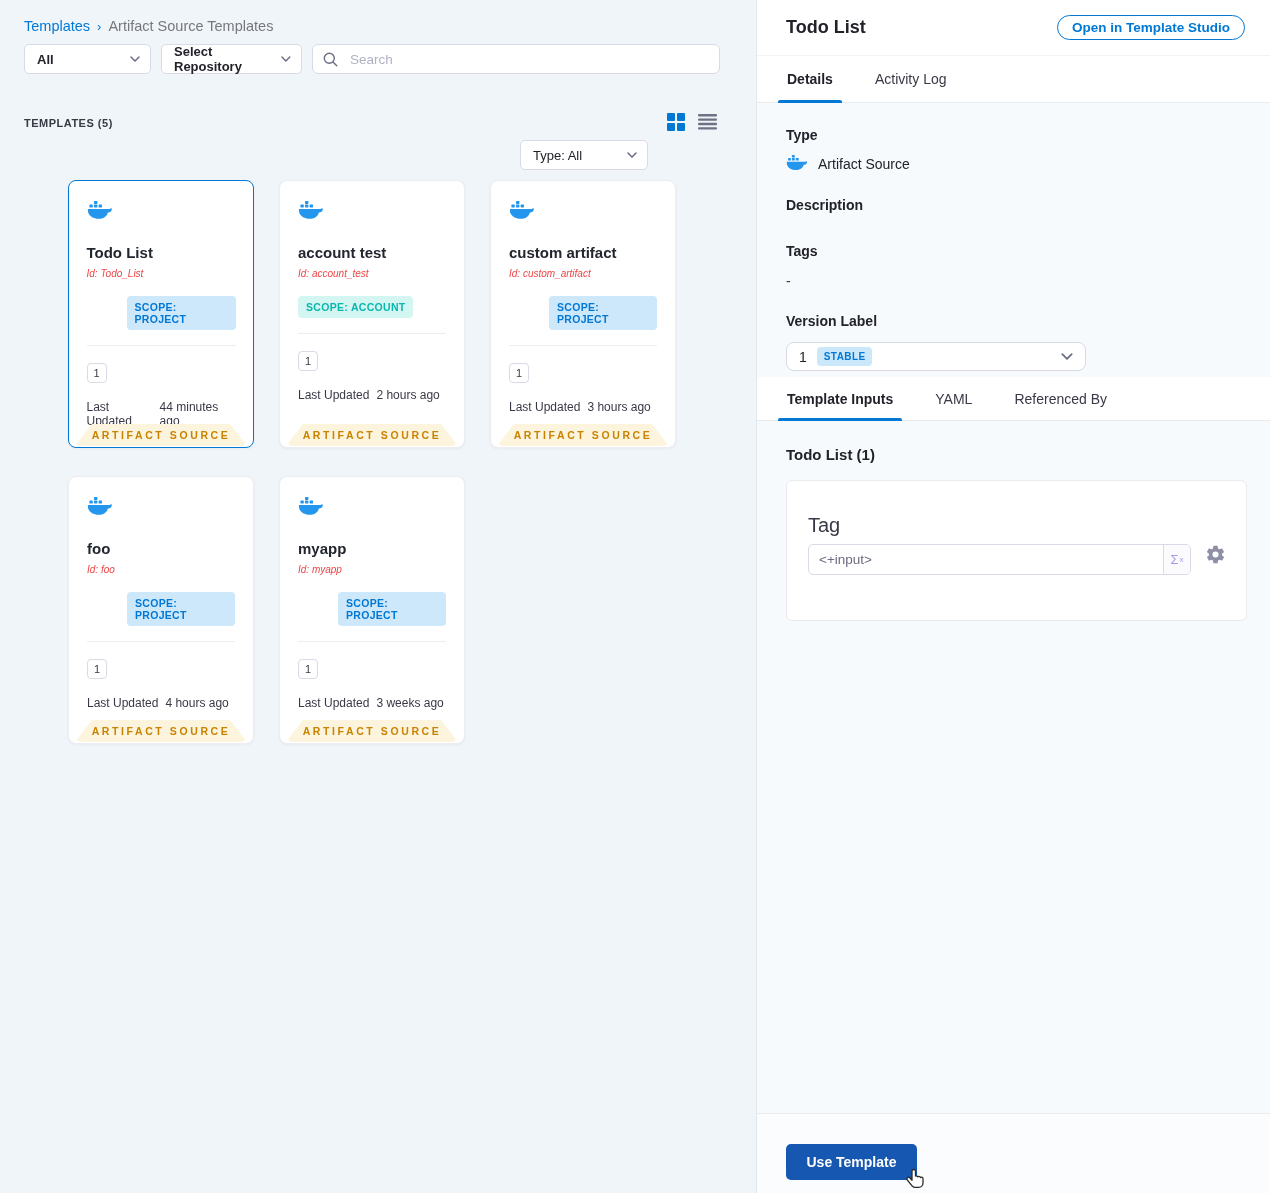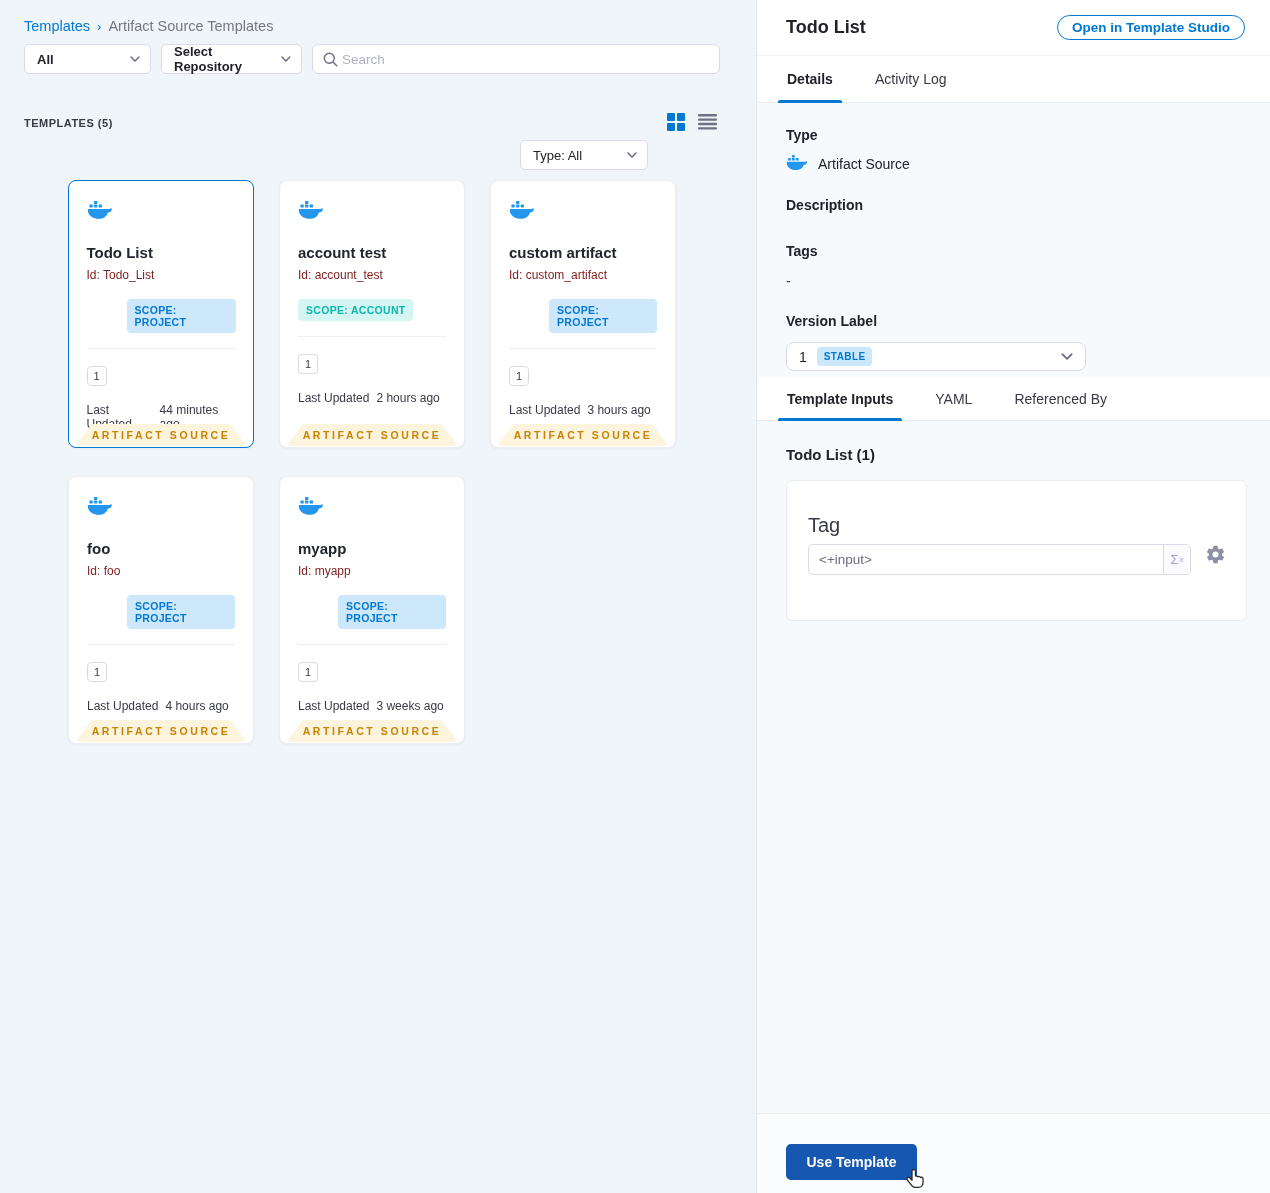--- a/index.html
+++ b/index.html
@@ -23,21 +23,21 @@
   .filters { position:absolute; left:24px; top:44px; width:696px; display:flex; gap:10px; }
   .select-box {
     height:30px; background:#fff; border:1px solid #d9dae5; border-radius:5px;
     display:flex; align-items:center; justify-content:space-between;
     padding:0 10px 0 12px; font-size:13px; color:#22222a; cursor:pointer;
   }
   .sel-all { width:127px; font-weight:600; }
   .sel-repo { width:141px; font-weight:600; }
   .search-box {
     flex:1; height:30px; background:#fff; border:1px solid #d9dae5; border-radius:6px;
-    display:flex; align-items:center; padding:12px 10px; gap:4px;
+    display:flex; align-items:center; padding:12px 10px; gap:12px;
   }
   .search-box input {
     border:none; outline:none; flex:1; font-size:13.5px; font-family:"Liberation Sans", sans-serif;
     color:#383946; background:transparent;
   }
   .search-box input::placeholder { color:#b0b1c4; }
 
   .list-header-label {
     position:absolute; left:24px; top:117px;
     font-size:11px; font-weight:700; letter-spacing:.5px; color:#383946;
@@ -50,21 +50,21 @@
     position:absolute; left:68px; top:180px;
     display:grid; grid-template-columns:repeat(3,186px); column-gap:25px; row-gap:28px;
   }
   .card {
     width:186px; height:268px; background:#fff; border:1px solid #ececf1; border-radius:8px;
     position:relative; padding:20px 18px; cursor:pointer;
     box-shadow:0 1px 3px rgba(40,41,61,.05);
   }
   .card.selected { border:1.5px solid #0278d5; padding:19.5px 17.5px; }
   .card-title { margin-top:19px; font-size:15px; font-weight:700; color:#22262e; }
-  .card-id { margin-top:7px; font-size:12px; color:#7f1d1d; }
+  .card-id { margin-top:7px; font-size:10px; color:#ef4444;font-style:italic; }
   .scope-badge {
     margin-top:17px; display:inline-block; font-size:10.5px; font-weight:700; letter-spacing:.3px;
     padding:5px 8px; border-radius:4px;
   }
   .scope-project { background:#cde8fb; color:#0278d5;margin-left:40px; }
   .scope-account { background:#d3f6f3; color:#0ab6ae; }
   .card-divider { margin-top:15px; border:none; border-top:1px solid #eceef2; }
   .version-chip {
     margin-top:17px; width:20px; height:20px; border:1px solid #d9dae5; border-radius:4px;
     font-size:11px; color:#383946; display:flex; align-items:center; justify-content:center; background:#fff;

